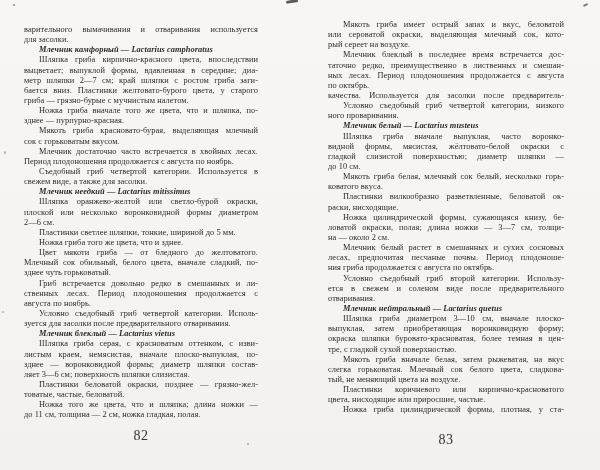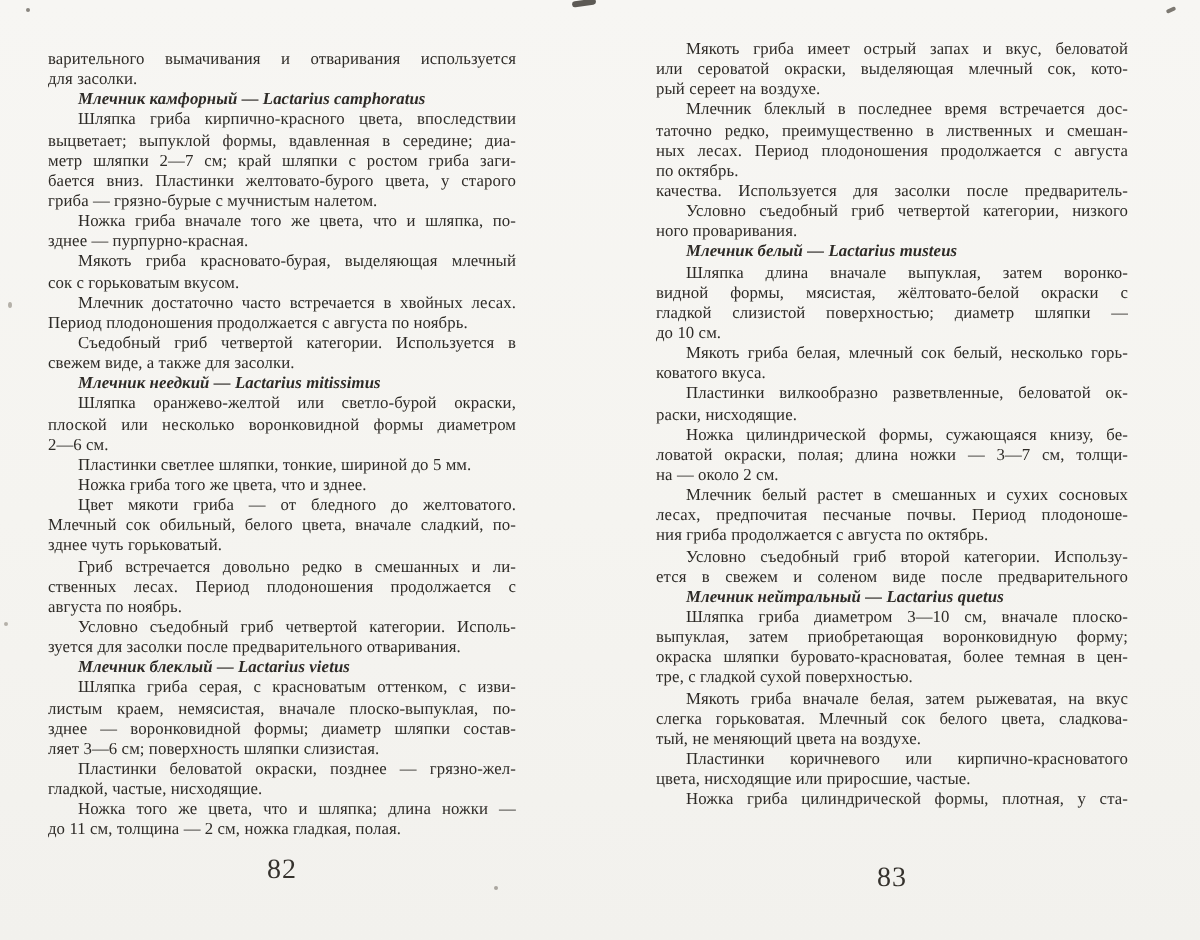--- a/index.html
+++ b/index.html
@@ -84,53 +84,54 @@
       <div class="line j">ственных лесах. Период плодоношения продолжается с</div>
       <div class="line e">августа по ноябрь.</div>
       <div class="line j ind">Условно съедобный гриб четвертой категории. Исполь-</div>
       <div class="line e">зуется для засолки после предварительного  отваривания.</div>
       <div class="line h ind">Млечник блеклый — Lactarius vietus</div>
       <div class="line j ind">Шляпка гриба серая, с красноватым оттенком, с изви-</div>
       <div class="line j">листым краем, немясистая, вначале плоско-выпуклая, по-</div>
       <div class="line j">зднее — воронковидной формы; диаметр шляпки состав-</div>
       <div class="line e">ляет 3—6 см; поверхность шляпки слизистая.</div>
       <div class="line j ind">Пластинки беловатой окраски, позднее — грязно-жел-</div>
-      <div class="line e">гладкой, частые, нисходящие.</div>
+      <div class="line e">товатые, частые, беловатой.</div>
       <div class="line j ind">Ножка того же цвета, что и шляпка; длина ножки —</div>
       <div class="line e">до 11 см, толщина — 2 см, ножка гладкая, полая.</div>
     </div>
 
   <div id="right-page-text" class="page-text">
       <div class="line j ind">Мякоть гриба имеет острый запах и вкус, беловатой</div>
       <div class="line j">или сероватой окраски, выделяющая млечный сок, кото-</div>
       <div class="line e">рый сереет на воздухе.</div>
       <div class="line j ind">Млечник блеклый в последнее время встречается дос-</div>
       <div class="line j">таточно редко, преимущественно в лиственных и смешан-</div>
       <div class="line j">ных лесах. Период плодоношения продолжается с августа</div>
       <div class="line e">по октябрь.</div>
       <div class="line j">качества. Используется для засолки после предваритель-</div>
       <div class="line j ind">Условно съедобный гриб четвертой категории, низкого</div>
       <div class="line e">ного проваривания.</div>
       <div class="line h ind">Млечник белый — Lactarius musteus</div>
-      <div class="line j ind">Шляпка длина вначале выпуклая, затем воронко-</div>
+      <div class="line j ind">Шляпка гриба вначале выпуклая, часто воронко-</div>
       <div class="line j">видной формы, мясистая, жёлтовато-белой окраски с</div>
       <div class="line j">гладкой слизистой поверхностью; диаметр шляпки —</div>
       <div class="line e">до 10 см.</div>
       <div class="line j ind">Мякоть гриба белая, млечный сок белый, несколько горь-</div>
       <div class="line e">коватого вкуса.</div>
       <div class="line j ind">Пластинки вилкообразно разветвленные, беловатой ок-</div>
       <div class="line e">раски, нисходящие.</div>
       <div class="line j ind">Ножка цилиндрической формы, сужающаяся книзу, бе-</div>
       <div class="line j">ловатой окраски, полая; длина ножки — 3—7 см, толщи-</div>
       <div class="line e">на — около 2 см.</div>
       <div class="line j ind">Млечник белый растет в смешанных и сухих сосновых</div>
       <div class="line j">лесах, предпочитая песчаные почвы. Период плодоноше-</div>
       <div class="line e">ния гриба продолжается с августа по октябрь.</div>
       <div class="line j ind">Условно съедобный гриб второй категории. Использу-</div>
       <div class="line j">ется в свежем и соленом виде после предварительного</div>
+      <div class="line e">отваривания.</div>
       <div class="line h ind">Млечник нейтральный — Lactarius quetus</div>
       <div class="line j ind">Шляпка гриба диаметром 3—10 см, вначале плоско-</div>
       <div class="line j">выпуклая, затем приобретающая воронковидную форму;</div>
       <div class="line j">окраска шляпки буровато-красноватая, более темная в цен-</div>
       <div class="line e">тре, с гладкой сухой поверхностью.</div>
       <div class="line j ind">Мякоть гриба вначале белая, затем рыжеватая, на вкус</div>
       <div class="line j">слегка горьковатая. Млечный сок белого цвета, сладкова-</div>
       <div class="line e">тый, не меняющий цвета на воздухе.</div>
       <div class="line j ind">Пластинки коричневого или кирпично-красноватого</div>
       <div class="line e">цвета, нисходящие или приросшие, частые.</div>

